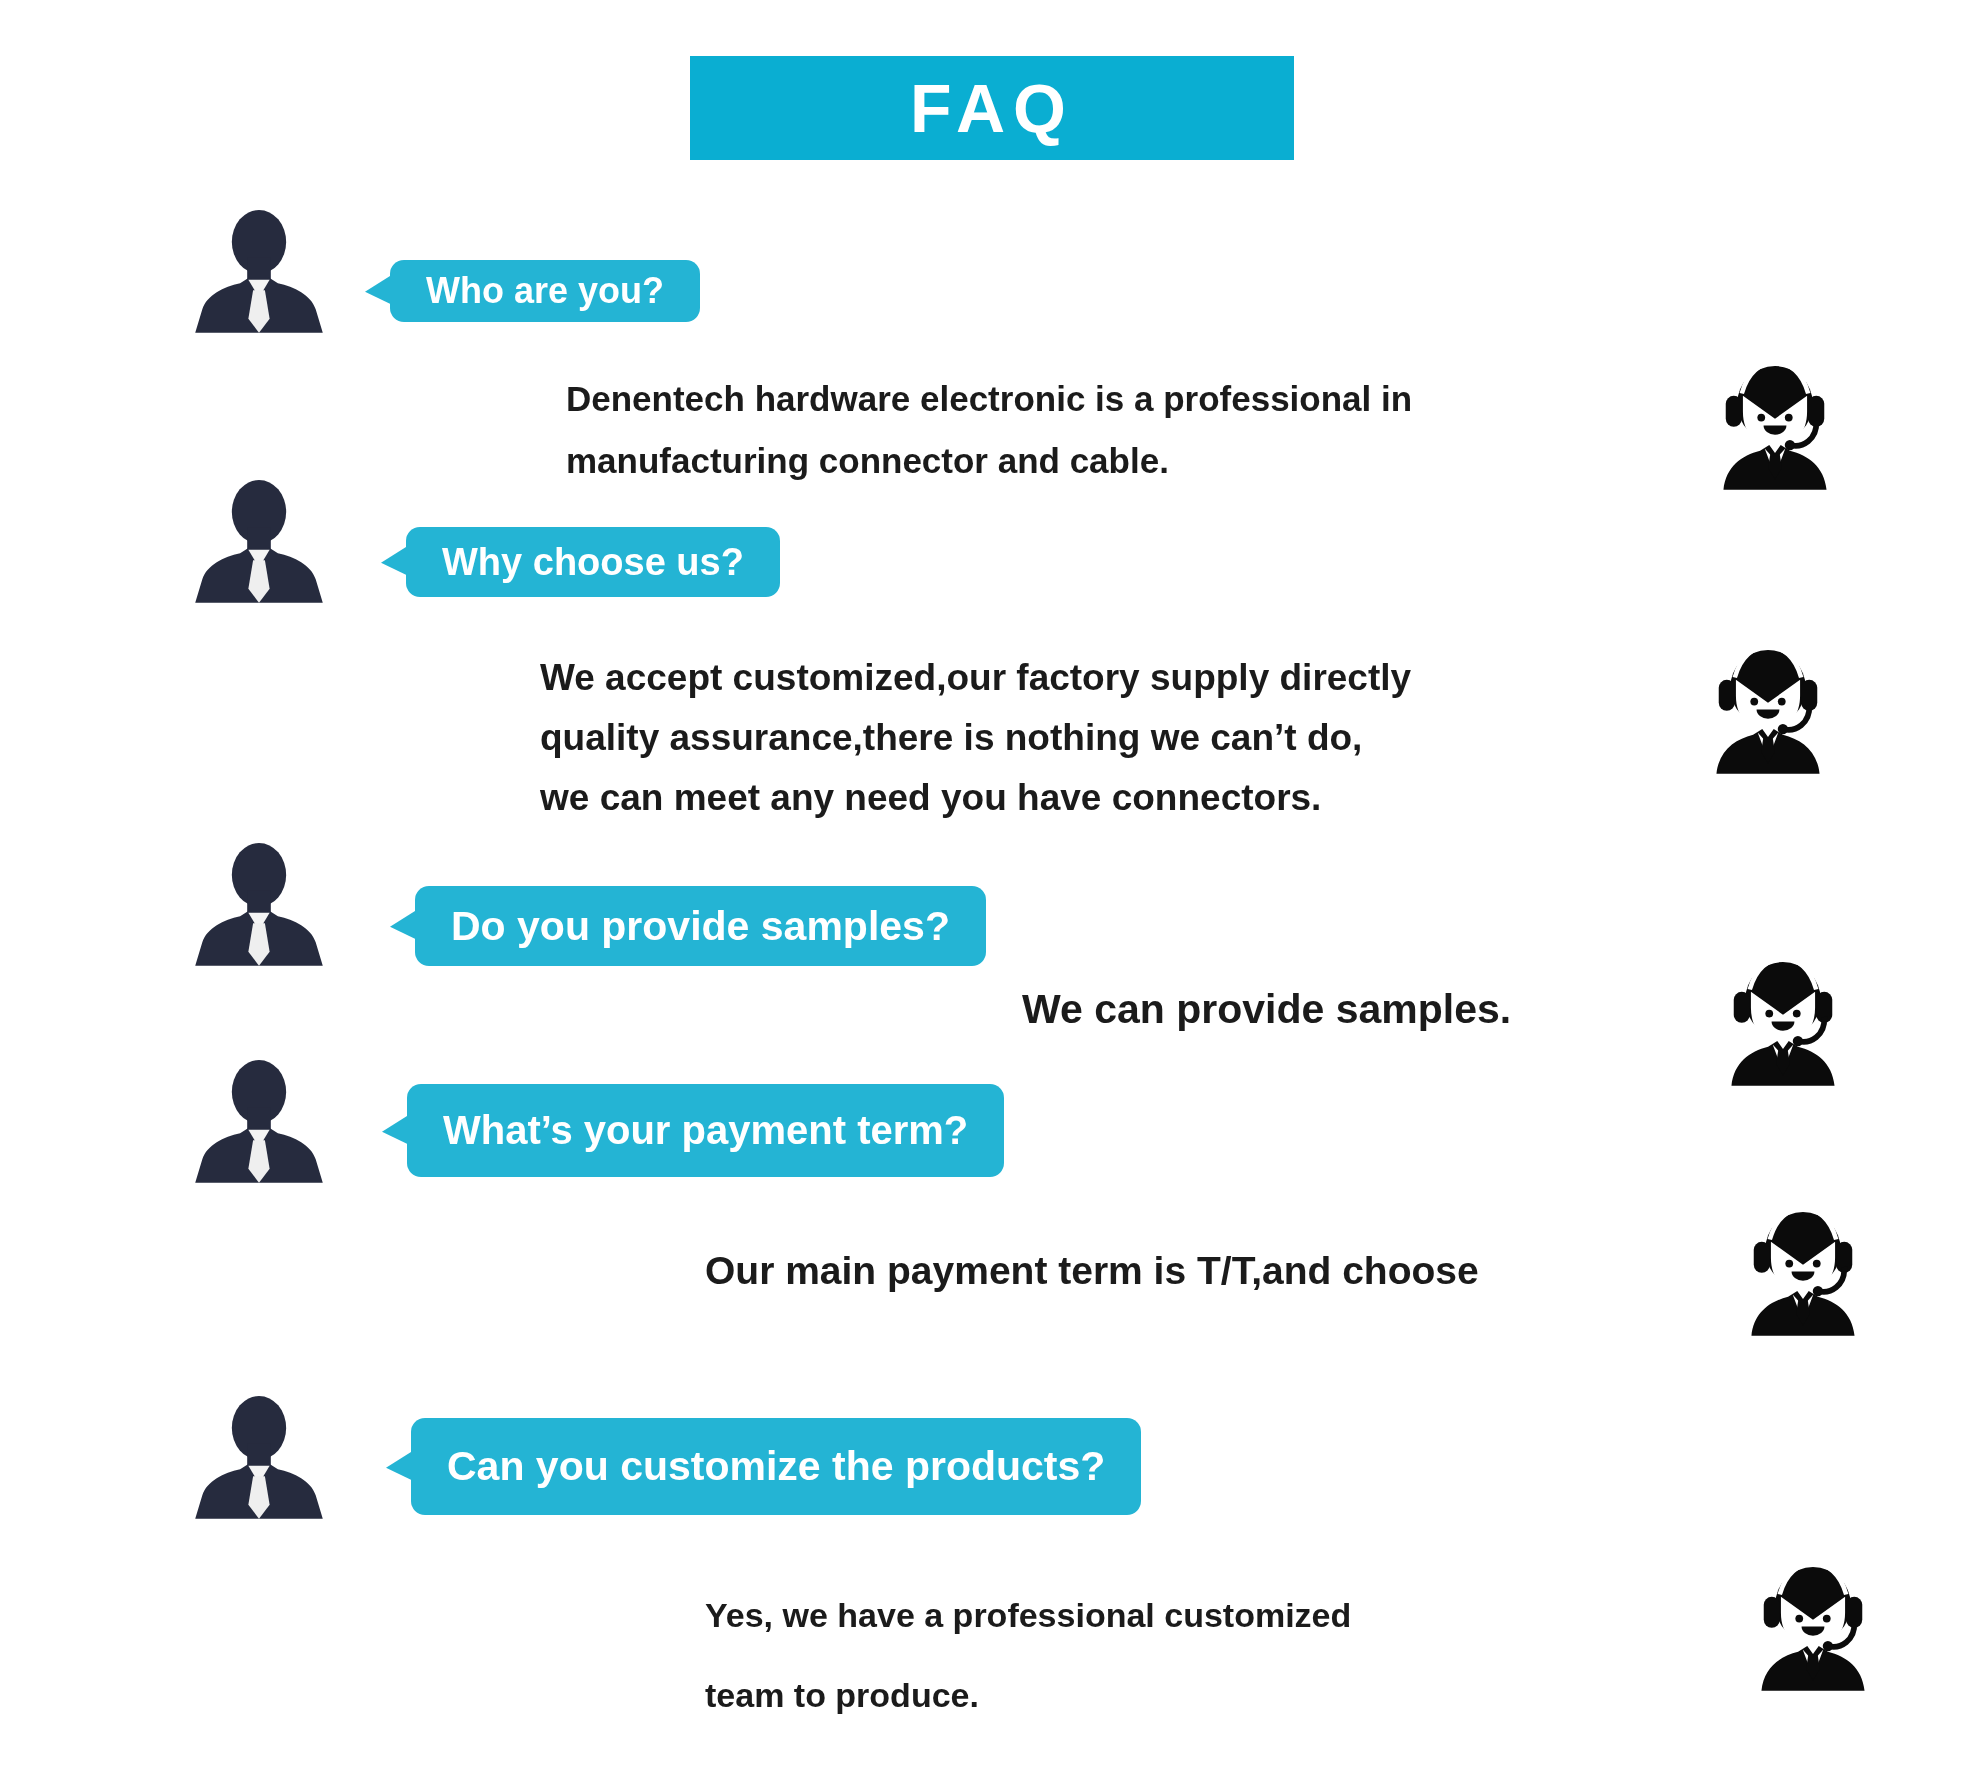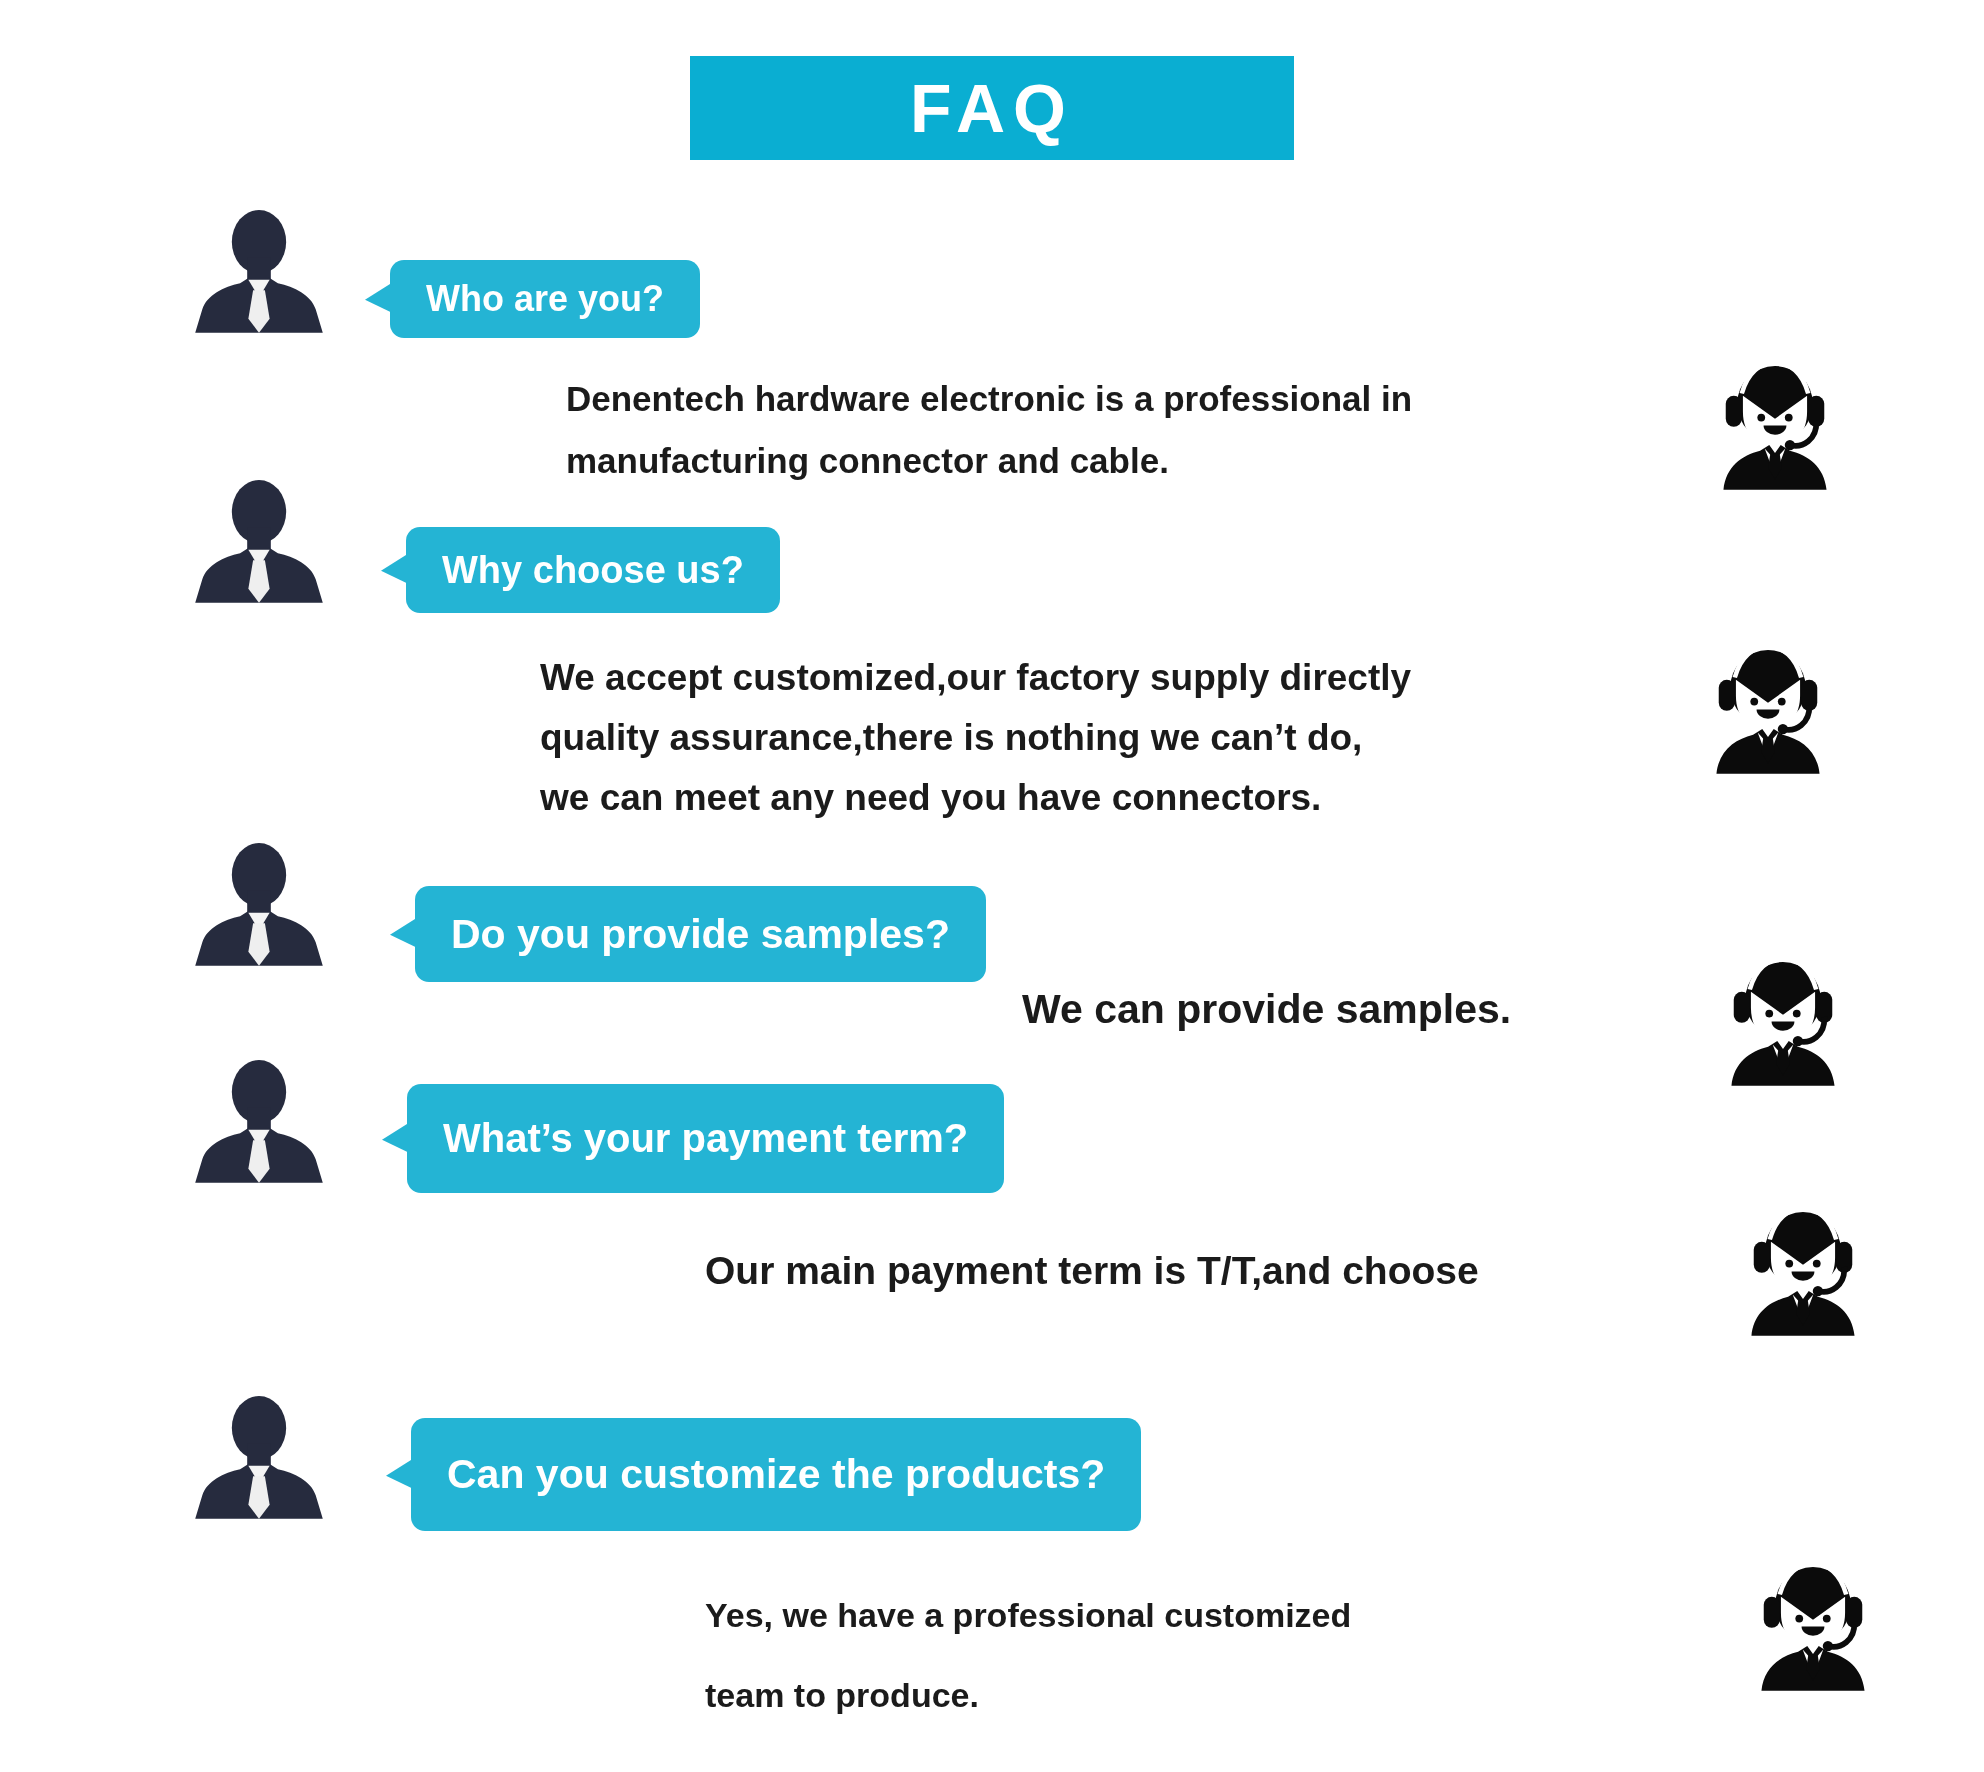--- a/index.html
+++ b/index.html
@@ -11,21 +11,21 @@
     position:absolute; left:690px; top:44px; width:604px; height:104px;
     background:var(--banner,#0aaed2); display:flex; align-items:center; justify-content:center;margin-top:12px;
   }
   .faq-title {
     color:#ffffff; font-size:68px; font-weight:bold; letter-spacing:8px;
   }
   .person-icon, .agent-icon { position:absolute; }
   .bubble {
     position:absolute; display:inline-flex; align-items:center;
     background:var(--bubble,#24b4d4); color:#ffffff; font-weight:bold;
-    padding:8px 36px; border-radius:14px; white-space:nowrap;
+    padding:0 36px; border-radius:14px; white-space:nowrap;
   }
   .bubble::before {
     content:""; position:absolute; left:-25px; top:50%; transform:translateY(-54%);
     border-style:solid; border-width:17px 27px 13px 0;
     border-color:transparent var(--bubble,#24b4d4) transparent transparent;
   }
   .answer { position:absolute; color:var(--answer,#1b1b1b); font-weight:bold; }
   .answer div { white-space:nowrap; }
 
   

